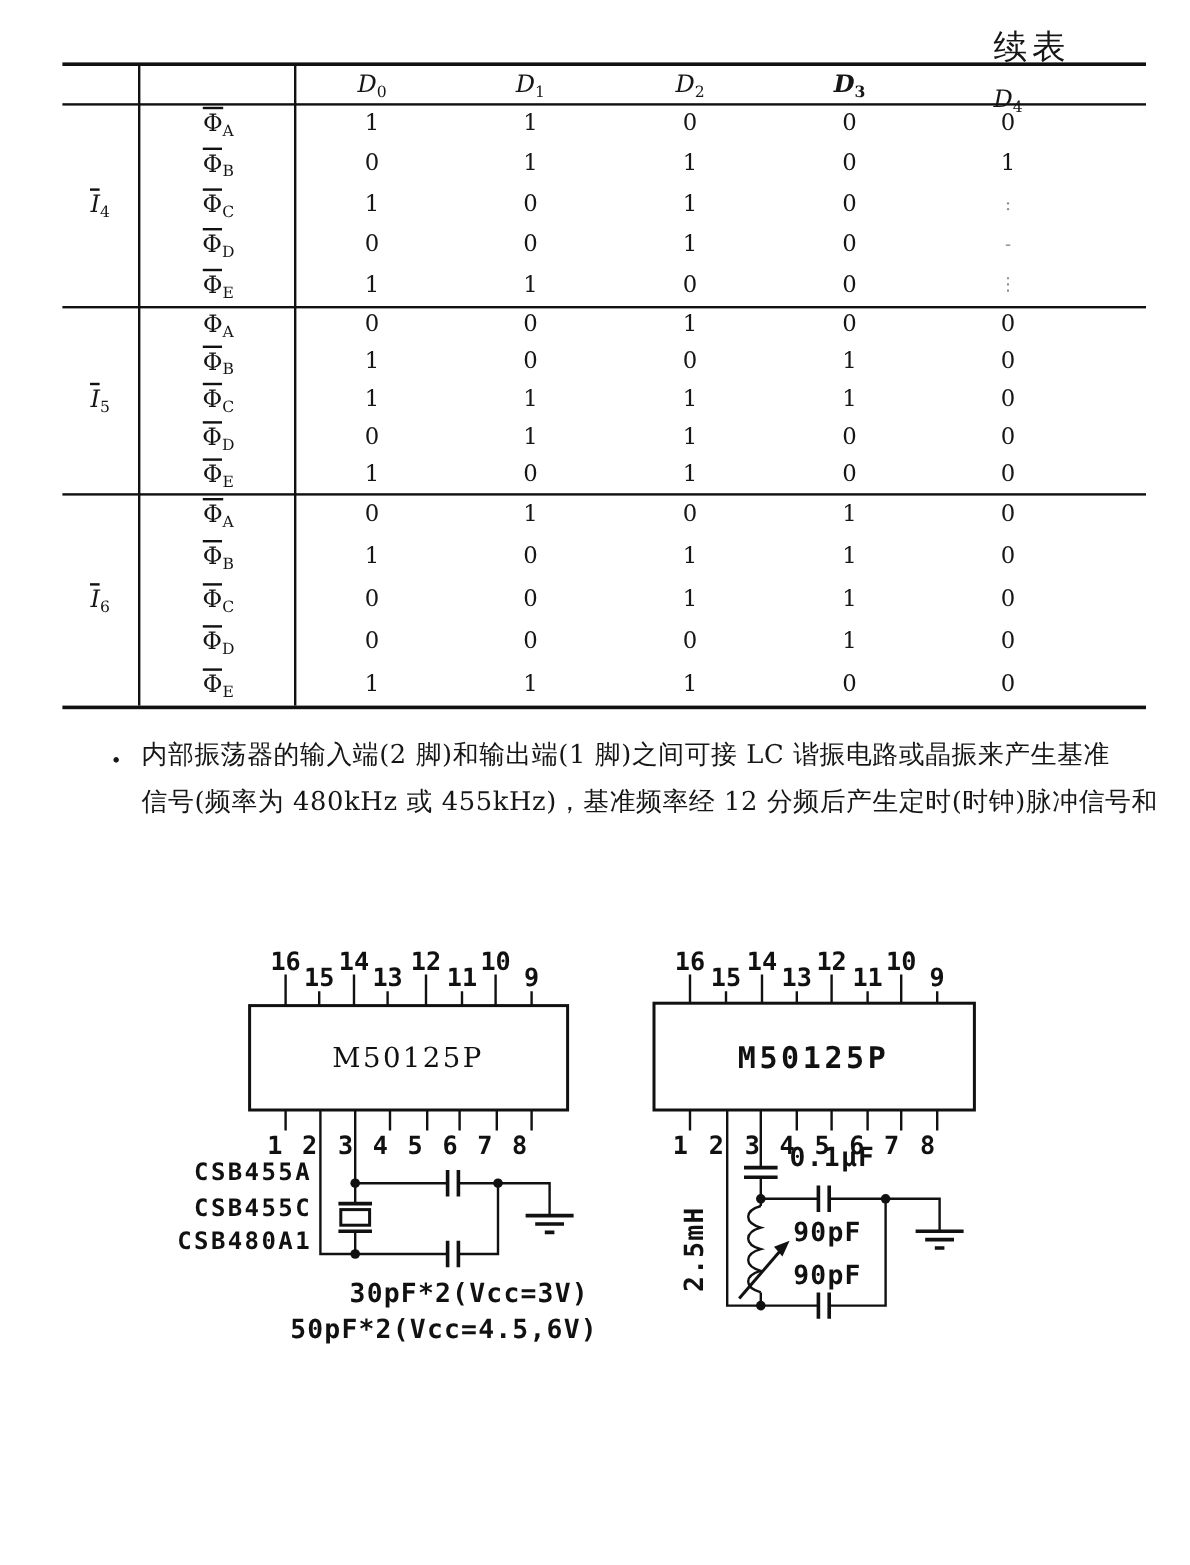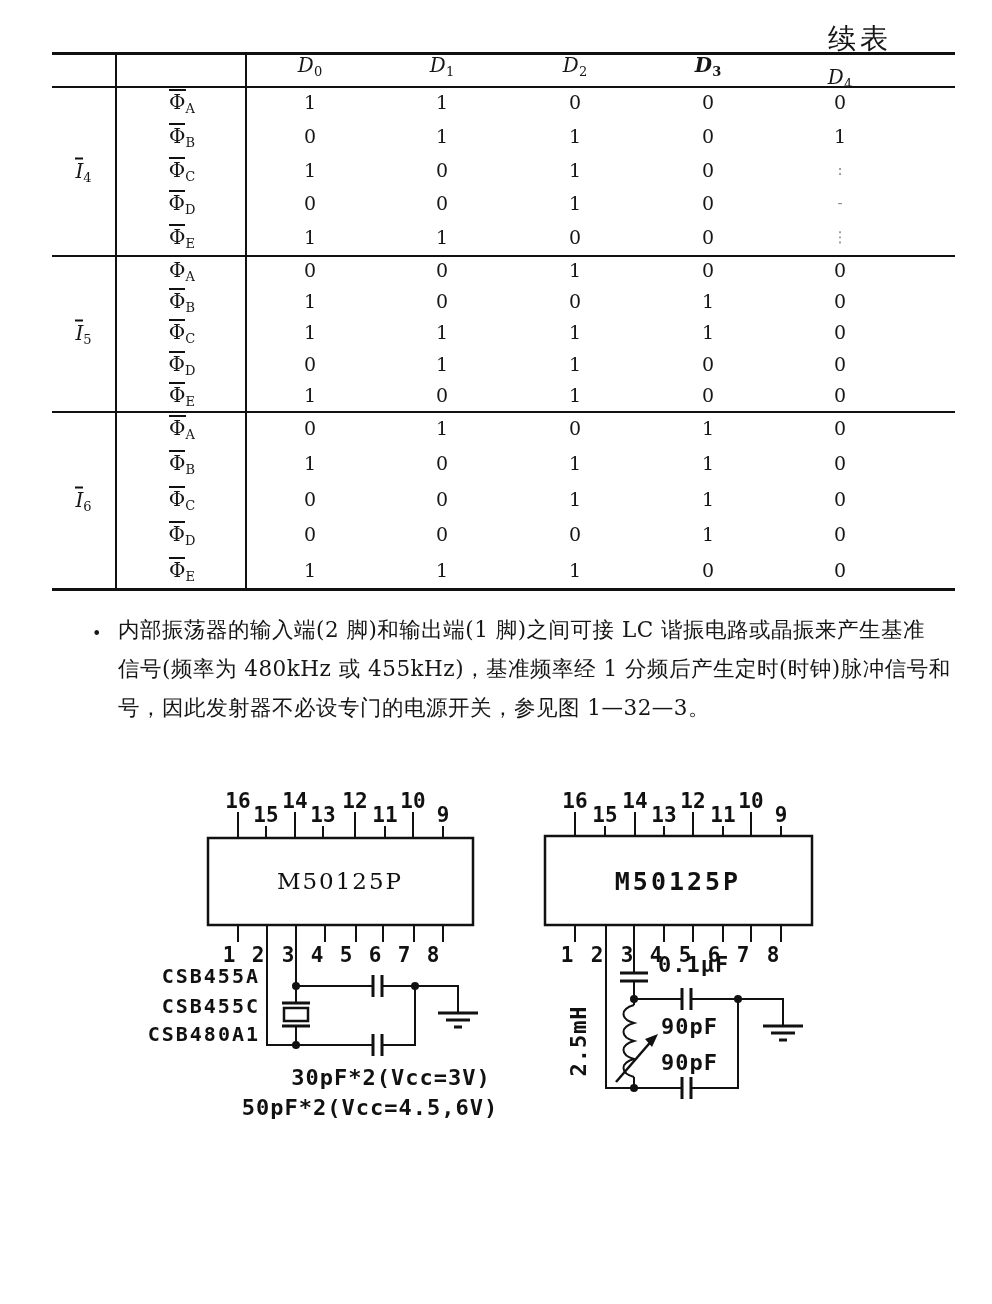--- a/index.html
+++ b/index.html
@@ -7,21 +7,21 @@
         font-family:"DejaVu Serif",serif;overflow:hidden}
 
   
   .continued{position:absolute;left:828px;top:20px;font-size:28px;letter-spacing:4px}
 
   
   .ttable{position:absolute;left:52px;top:52px;width:903px;height:533px;
           border-top:3px solid #111;border-bottom:3px solid #111}
   .hline{position:absolute;left:0;width:100%;height:2px;background:#111}
   .vline{position:absolute;top:0;height:100%;width:1.5px;background:#111}
-  .theader{position:absolute;left:0;top:0;width:100%;height:31px;line-height:20px}
+  .theader{position:absolute;left:0;top:0;width:100%;height:31px;line-height:30px}
   .hcell{position:absolute;width:110px;text-align:center;font-size:20px}
   .tgroup{position:absolute;left:0;width:100%}
   .glabel{position:absolute;left:0;top:50%;transform:translateY(-50%);width:63px;
           text-align:center;font-size:20px}
   .trow{position:absolute;left:0;width:100%}
   .phi{position:absolute;left:70px;width:120px;text-align:center;font-size:20px}
   .val{position:absolute;width:110px;text-align:center;font-size:19px}
   .faint{color:#8a8a8a;font-size:15px}
   .sym i{font-style:italic;font-family:"DejaVu Serif",serif}
   .sym sub{font-size:13px;vertical-align:-4px}
@@ -205,22 +205,21 @@
           <span class="val" style="left: 468px;">1</span>
           <span class="val" style="left: 601px;">0</span>
           <span class="val" style="left: 733px;">0</span>
         </div>
       </div>
     </div>
 
   <div class="bullet">•</div>
   <div class="para">
     <div class="pline">内部振荡器的输入端(2 脚)和输出端(1 脚)之间可接 LC 谐振电路或晶振来产生基准</div>
-    <div class="pline">信号(频率为 480kHz 或 455kHz)，基准频率经 1 分频后产生定时(时钟)脉冲信号和</div>
-    <div class="pline">号，因此发射器不必设专门的电源开关，参见图 1—32—3。</div>
+    <div class="pline">信号(频率为 480kHz 或 455kHz)，基准频率经 12 分频后产生定时(时钟)脉冲信号和</div>
   </div>
 
 
   <svg id="svgL" class="csvg" style="left:140px;top:778px" width="400" height="365" viewBox="0 0 400 365">
     <path class="w" d="M98 34V60M155 34V60M215 34V60M273 34V60M126 48V60M183 48V60M245 48V60M303 48V60"></path>
     <rect class="boxr" x="68" y="60" width="265" height="87"></rect>
     <text class="chipL" x="200" y="111" text-anchor="middle">M50125P</text>
     <path class="w" d="M98 147V164M185 147V164M216 147V164M243 147V164M274 147V164M303 147V164"></path>
     <path class="w" d="M127 147V267H233M242 267H275V208M156 147V225M156 248V267M156 208H233M242 208H318V235"></path>
     <path class="thick" d="M142 225H170M142 248H170M233 197V219M242 197V219M233 256V278M242 256V278"></path>

